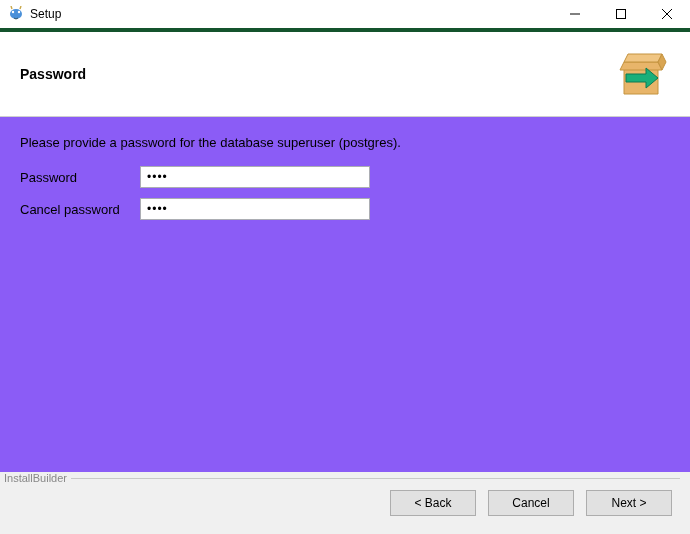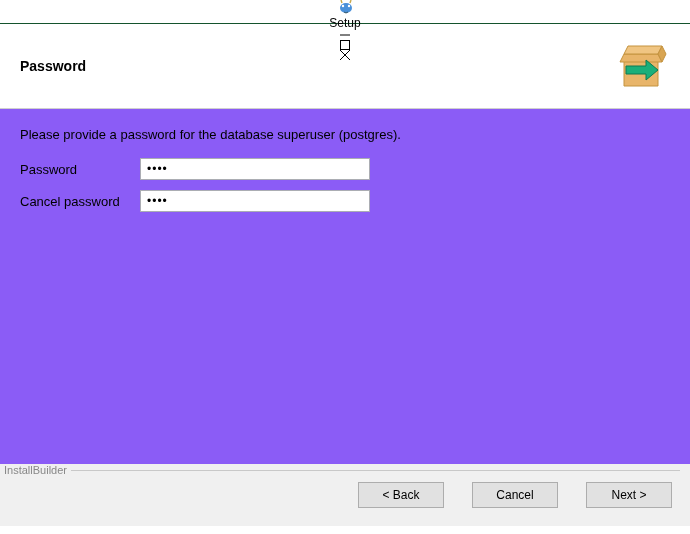--- a/index.html
+++ b/index.html
@@ -1,38 +1,38 @@
 <!DOCTYPE html>
 <html><head>
 <meta charset="utf-8">
 <style>
 * { box-sizing: border-box; margin: 0; padding: 0; }
 html, body { width: 690px; height: 534px; font-family: "Segoe UI", Tahoma, sans-serif; font-size: 13px; background: #fff; overflow: hidden; }
 
-.titlebar { height: 24px; display: flex; align-items: center; border-bottom: 1px solid #14532d; background: #fff; flex-direction: column; }
+.titlebar { height: 32px; display: flex; align-items: center; border-bottom: 4px solid #14532d; background: #fff; }
 .titlebar .appicon { width: 16px; height: 16px; margin: 0 6px 0 8px; }
 .titlebar .title { flex: 0 0 auto; font-size: 12px; color: #000; }
 .titlebar .spacer { flex: 1; }
 .winbtn { width: 46px; height: 32px; display: flex; align-items: center; justify-content: center; }
 .winbtn svg { stroke: #000; }
 
 .header { height: 85px; border-bottom: 1px solid #cfcfcf; background: #fff; display: flex; align-items: center; padding: 0 20px; }
 .header .heading { font-weight: bold; font-size: 14px; color: #000; }
 .header .boxicon { margin-left: auto; }
 
 .body { background: #8b5cf6; padding: 18px 20px 0 20px; height: calc(534px - 32px - 85px - 62px); }
 .instruction { color: #000; margin-bottom: 16px; }
 .formrow { display: flex; align-items: center; margin-bottom: 10px; }
 .formrow .lbl { width: 120px; color: #000; }
 .formrow input[type=password] { width: 230px; height: 22px; border: 1px solid #abadb3; padding: 0 6px; font-family: inherit; font-size: 12px; background: #fff; letter-spacing: 1px; }
 
 .footer { height: 62px; background: #f0f0f0; padding: 0 18px 0 14px; display: flex; align-items: center; position: relative; }
 .footer .fieldset { position: absolute; left: 4px; right: 10px; top: 0; border: none; border-top: 1px solid #c8c8c8; }
 .footer .fieldset legend { font-size: 11px; color: #888; padding: 0 4px; margin-left: -4px; }
-.footer .btns { margin-left: auto; display: flex; gap: 28px; position: relative; z-index: 1; }
+.footer .btns { margin-left: auto; display: flex; gap: 12px; position: relative; z-index: 1; }
 .footer button { width: 86px; height: 26px; background: #e1e1e1; border: 1px solid #adadad; font-family: inherit; font-size: 12px; cursor: pointer; }
 </style>
 </head>
 <body>
 
 <div class="titlebar">
   <span class="appicon">
     <svg width="16" height="16" viewBox="0 0 16 16">
       <ellipse cx="8" cy="8" rx="6" ry="5" fill="#4a90d9"></ellipse>
       <ellipse cx="5" cy="6" rx="1.2" ry="1.2" fill="#fff"></ellipse>

